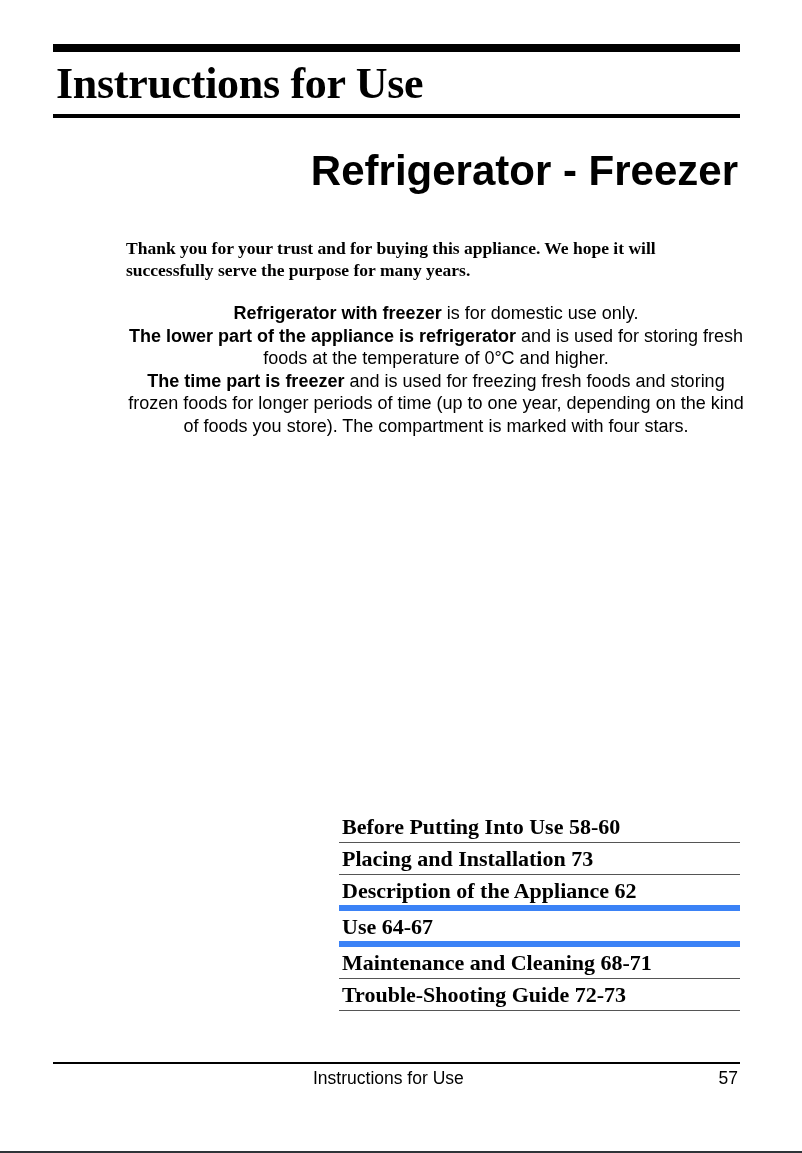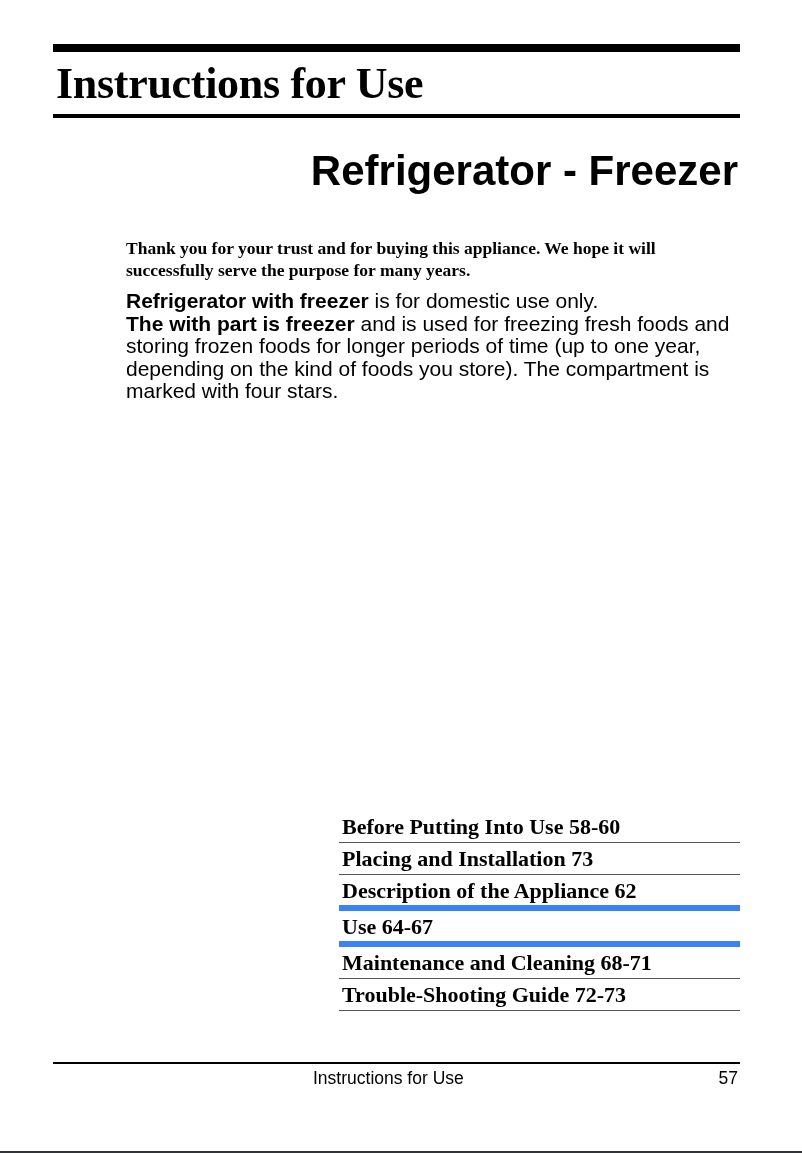--- a/index.html
+++ b/index.html
@@ -57,25 +57,26 @@
       top: 237px;
       width: 620px;
       font-family: "Liberation Serif", serif;
       font-weight: bold;
       font-size: 17.5px;
       line-height: 22px;
     }
     .body-text {
       position: absolute;
       left: 126px;
-      top: 290px;
+      top: 302px;
       width: 620px;
       font-family: "Liberation Sans", sans-serif;
-      font-size: 21px;
+      font-size: 18px;
       line-height: 22.5px;
+      text-align: center;
     }
     .body-text p {
       margin: 0;
     }
     .body-text b {
       font-weight: bold;
     }
     .toc {
       position: absolute;
       left: 339px;
@@ -138,21 +139,22 @@
 <div class="top-rule"></div>
 <div class="header-title">Instructions for Use</div>
 <div class="header-rule"></div>
 
 <h1 class="doc-title" style="margin:0">Refrigerator - Freezer</h1>
 
 <div class="intro">Thank you for your trust and for buying this appliance. We hope it will successfully serve the purpose for many years.</div>
 
 <div class="body-text">
   <p><b>Refrigerator with freezer</b><span> is for domestic use only.</span></p>
-  <p><b>The with part is freezer</b><span> and is used for freezing fresh foods and storing frozen foods for longer periods of time (up to one year, depending on the kind of foods you store). The compartment is marked with four stars.</span></p>
+  <p><b>The lower part of the appliance is refrigerator</b><span> and is used for storing fresh foods at the temperature of 0°C and higher.</span></p>
+  <p><b>The time part is freezer</b><span> and is used for freezing fresh foods and storing frozen foods for longer periods of time (up to one year, depending on the kind of foods you store). The compartment is marked with four stars.</span></p>
 </div>
 
 <nav class="toc">
   <div class="toc-item"><span>Before Putting Into Use 58-60</span></div>
   <div class="toc-item"><span>Placing and Installation 73</span></div>
   <div class="toc-item thick"><span>Description of the Appliance 62</span></div>
   <div class="toc-item thick"><span>Use 64-67</span></div>
   <div class="toc-item"><span>Maintenance and Cleaning 68-71</span></div>
   <div class="toc-item"><span>Trouble-Shooting Guide 72-73</span></div>
 </nav>

